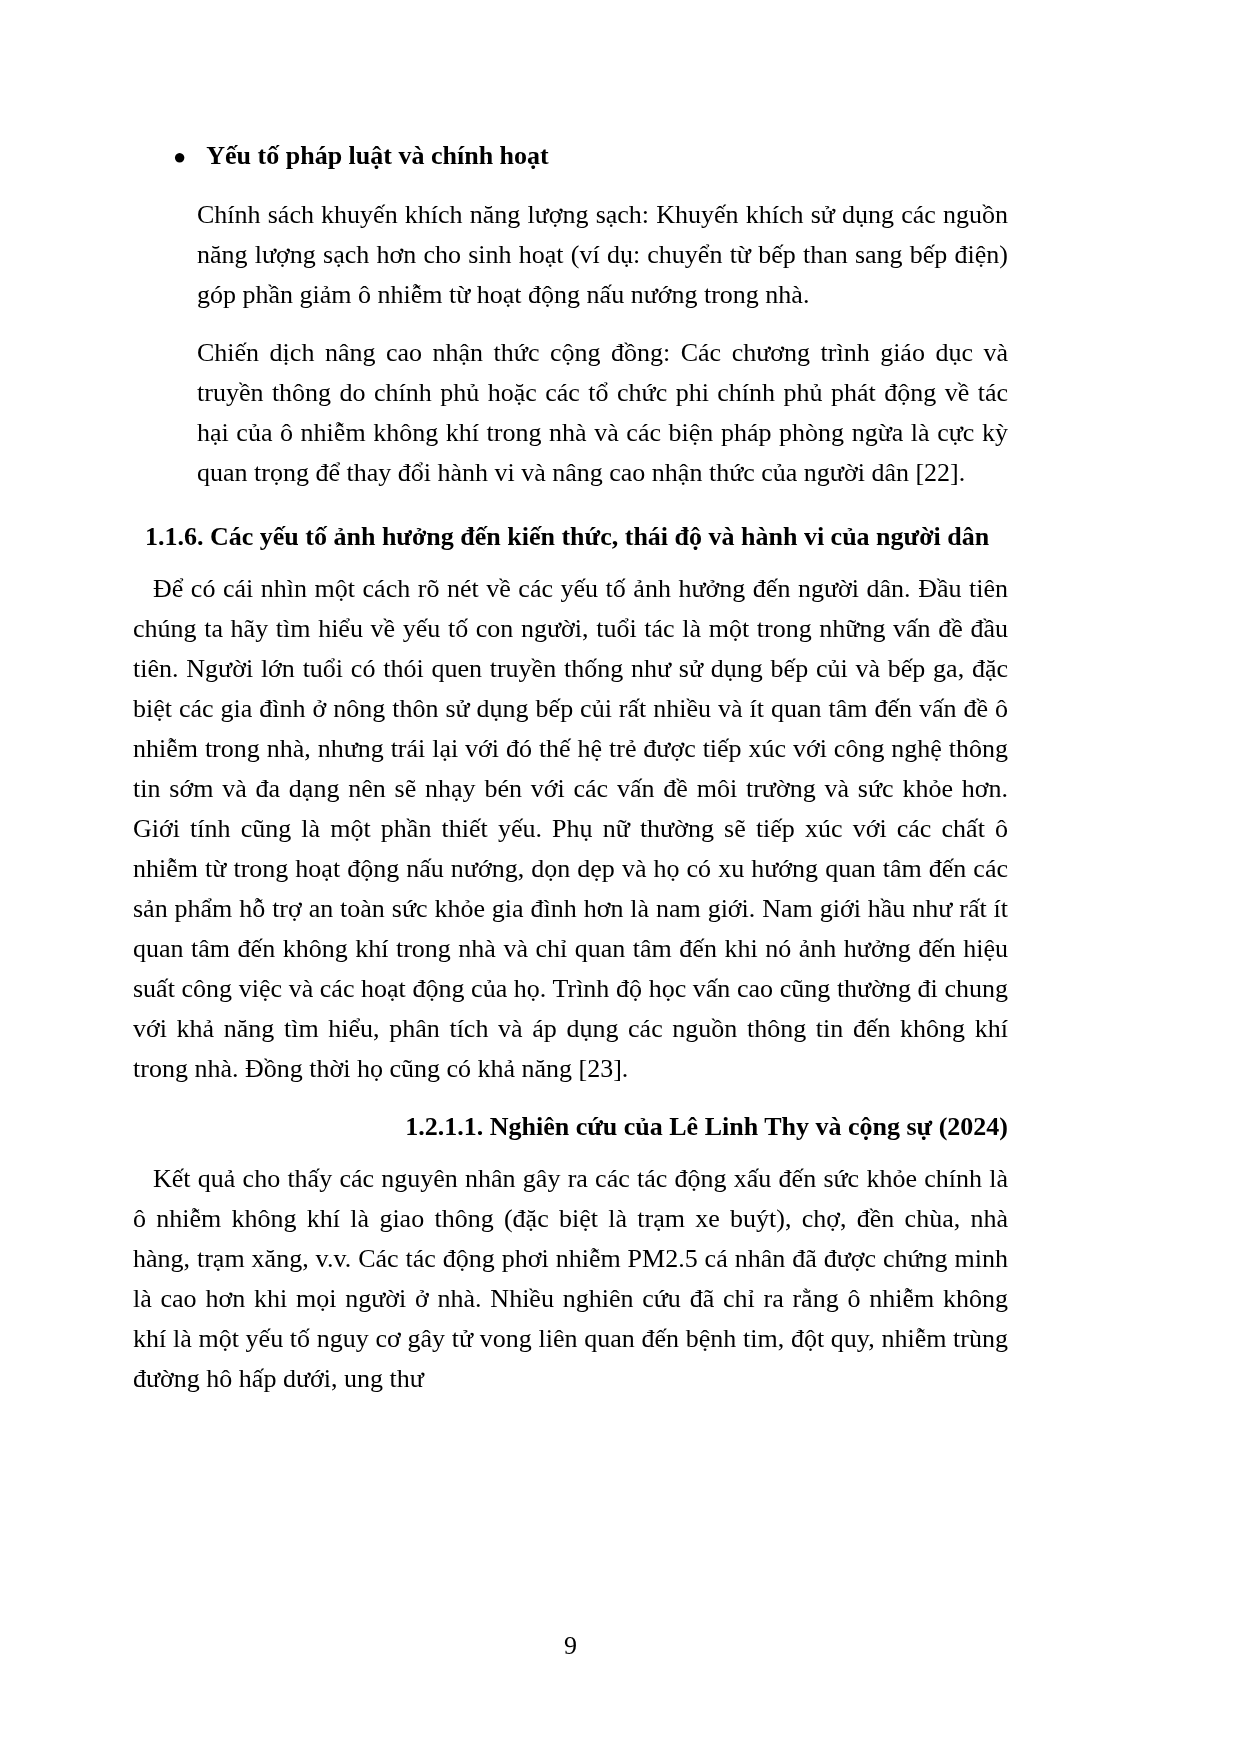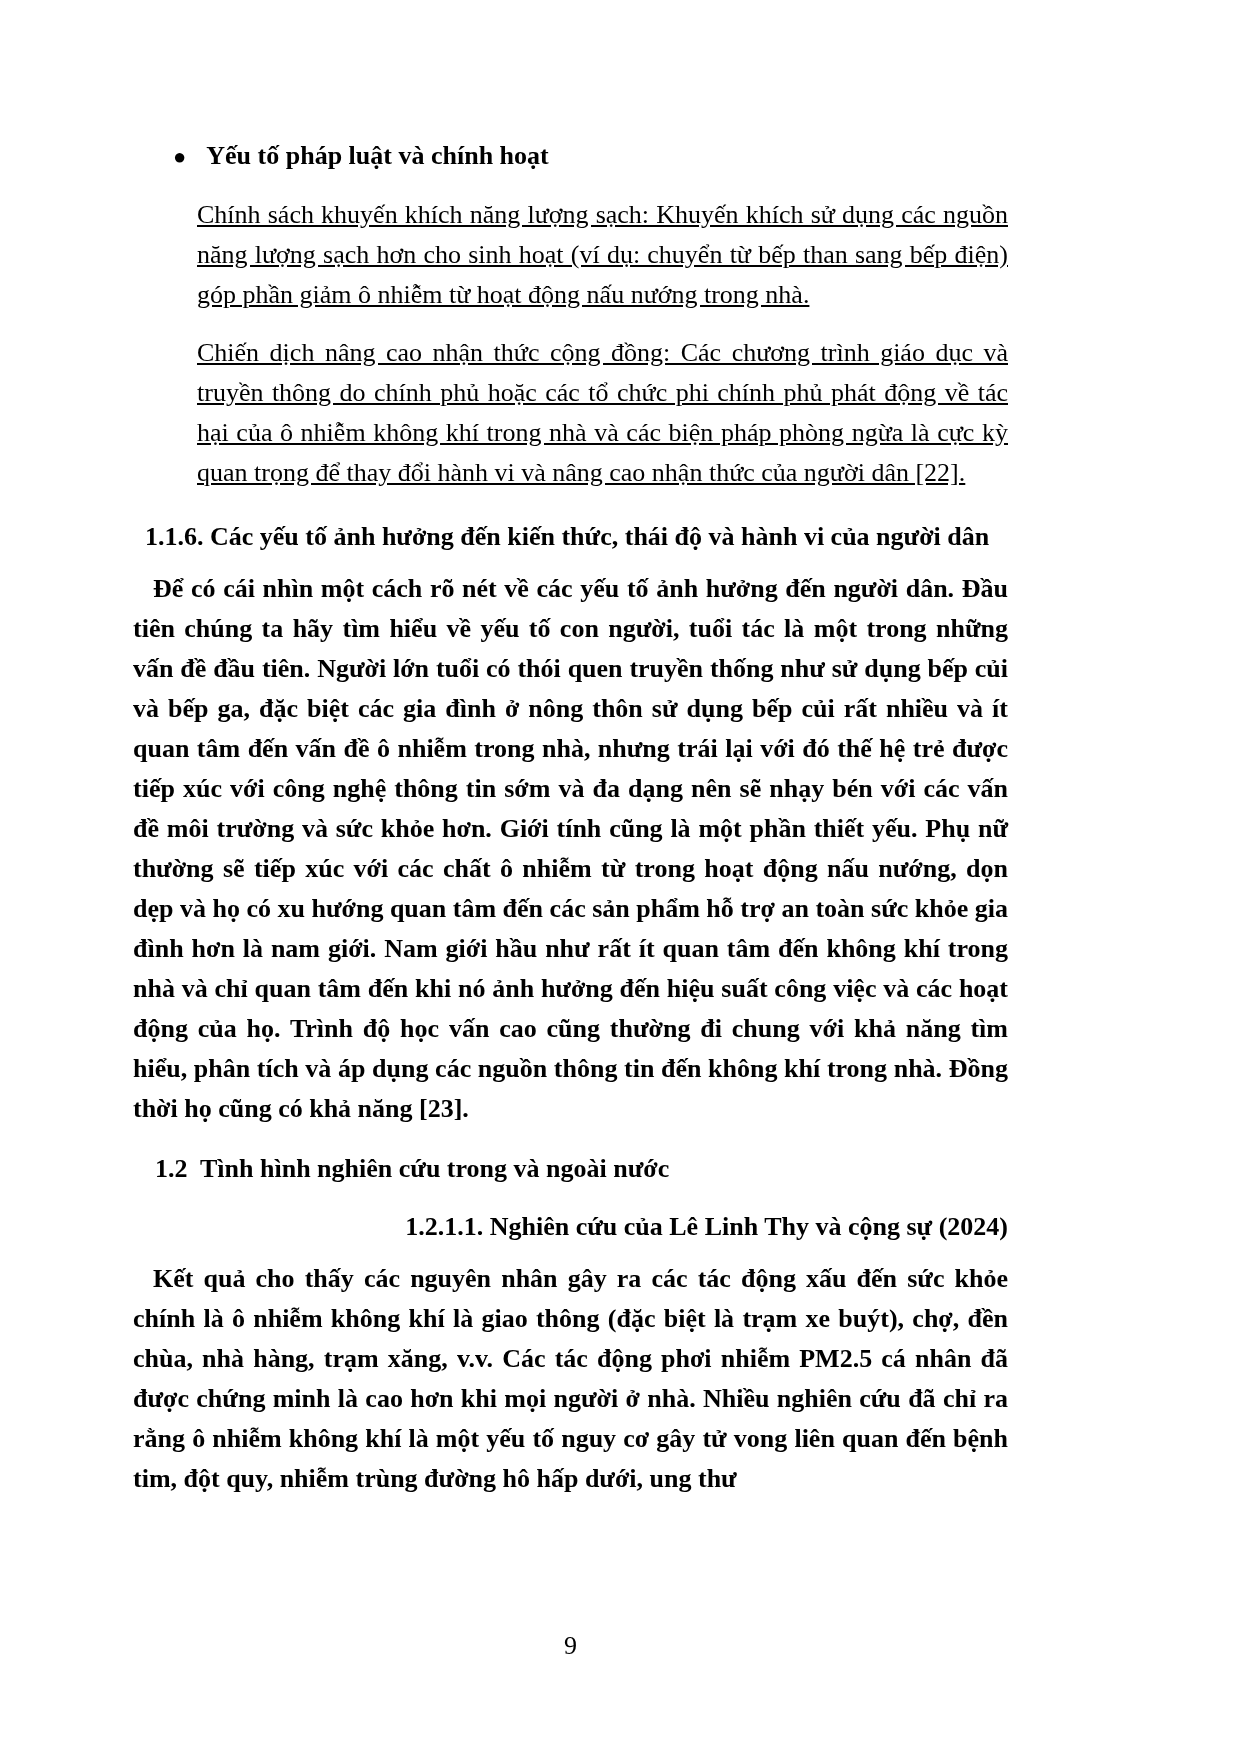--- a/index.html
+++ b/index.html
@@ -31,27 +31,25 @@
     margin-right: 20px;
     flex: 0 0 auto;
   }
   .bullet-heading {
     font-weight: bold;
   }
   p.sub {
     margin: 0 0 18px 64px;
     text-align: justify;
     text-indent: 0;
-    text-decoration: underline;
   }
   p.body {
     margin: 0 0 16px 0;
     text-align: justify;
     text-indent: 20px;
-    font-weight: bold;
   }
   h3 {
     font-size: 26px;
     line-height: 40px;
     font-weight: bold;
     white-space: pre-wrap;
     margin: 0;
   }
   h3.h116 { margin: 24px 0 12px 12px; }
   h3.h12   { margin: 20px 0 14px 22px; }
@@ -77,21 +75,20 @@
   </div>
 
   <p class="sub">Chính sách khuyến khích năng lượng sạch: Khuyến khích sử dụng các nguồn năng lượng sạch hơn cho sinh hoạt (ví dụ: chuyển từ bếp than sang bếp điện) góp phần giảm ô nhiễm từ hoạt động nấu nướng trong nhà.</p>
 
   <p class="sub">Chiến dịch nâng cao nhận thức cộng đồng: Các chương trình giáo dục và truyền thông do chính phủ hoặc các tổ chức phi chính phủ phát động về tác hại của ô nhiễm không khí trong nhà và các biện pháp phòng ngừa là cực kỳ quan trọng để thay đổi hành vi và nâng cao nhận thức của người dân [22].</p>
 
   <h3 class="h116">1.1.6. Các yếu tố ảnh hưởng đến kiến thức, thái độ và hành vi của người dân</h3>
 
   <p class="body">Để có cái nhìn một cách rõ nét về các yếu tố ảnh hưởng đến người dân. Đầu tiên chúng ta hãy tìm hiểu về yếu tố con người, tuổi tác là một trong những vấn đề đầu tiên. Người lớn tuổi có thói quen truyền thống như sử dụng bếp củi và bếp ga, đặc biệt các gia đình ở nông thôn sử dụng bếp củi rất nhiều và ít quan tâm đến vấn đề ô nhiễm trong nhà, nhưng trái lại với đó thế hệ trẻ được tiếp xúc với công nghệ thông tin sớm và đa dạng nên sẽ nhạy bén với các vấn đề môi trường và sức khỏe hơn. Giới tính cũng là một phần thiết yếu. Phụ nữ thường sẽ tiếp xúc với các chất ô nhiễm từ trong hoạt động nấu nướng, dọn dẹp và họ có xu hướng quan tâm đến các sản phẩm hỗ trợ an toàn sức khỏe gia đình hơn là nam giới. Nam giới hầu như rất ít quan tâm đến không khí trong nhà và chỉ quan tâm đến khi nó ảnh hưởng đến hiệu suất công việc và các hoạt động của họ. Trình độ học vấn cao cũng thường đi chung với khả năng tìm hiểu, phân tích và áp dụng các nguồn thông tin đến không khí trong nhà. Đồng thời họ cũng có khả năng  [23].</p>
 
-  <h3 class="h12">1.2  Tình hình nghiên cứu trong và ngoài nước</h3>
 
 
   <h3 class="h1211">1.2.1.1. Nghiên cứu của Lê Linh Thy và cộng sự (2024)</h3>
 
 
   <p class="body">Kết quả cho thấy các nguyên nhân gây ra các tác động xấu đến sức khỏe chính là ô nhiễm không khí là giao thông (đặc biệt là trạm xe buýt), chợ, đền chùa, nhà hàng, trạm xăng, v.v. Các tác động phơi nhiễm PM2.5 cá nhân đã được chứng minh là cao hơn khi mọi người ở nhà. Nhiều nghiên cứu đã chỉ ra rằng ô nhiễm không khí là một yếu tố nguy cơ gây tử vong liên quan đến bệnh tim, đột quy, nhiễm trùng đường hô hấp dưới, ung thư</p>
 
   <div class="page-number">9</div>
 
 </div>

